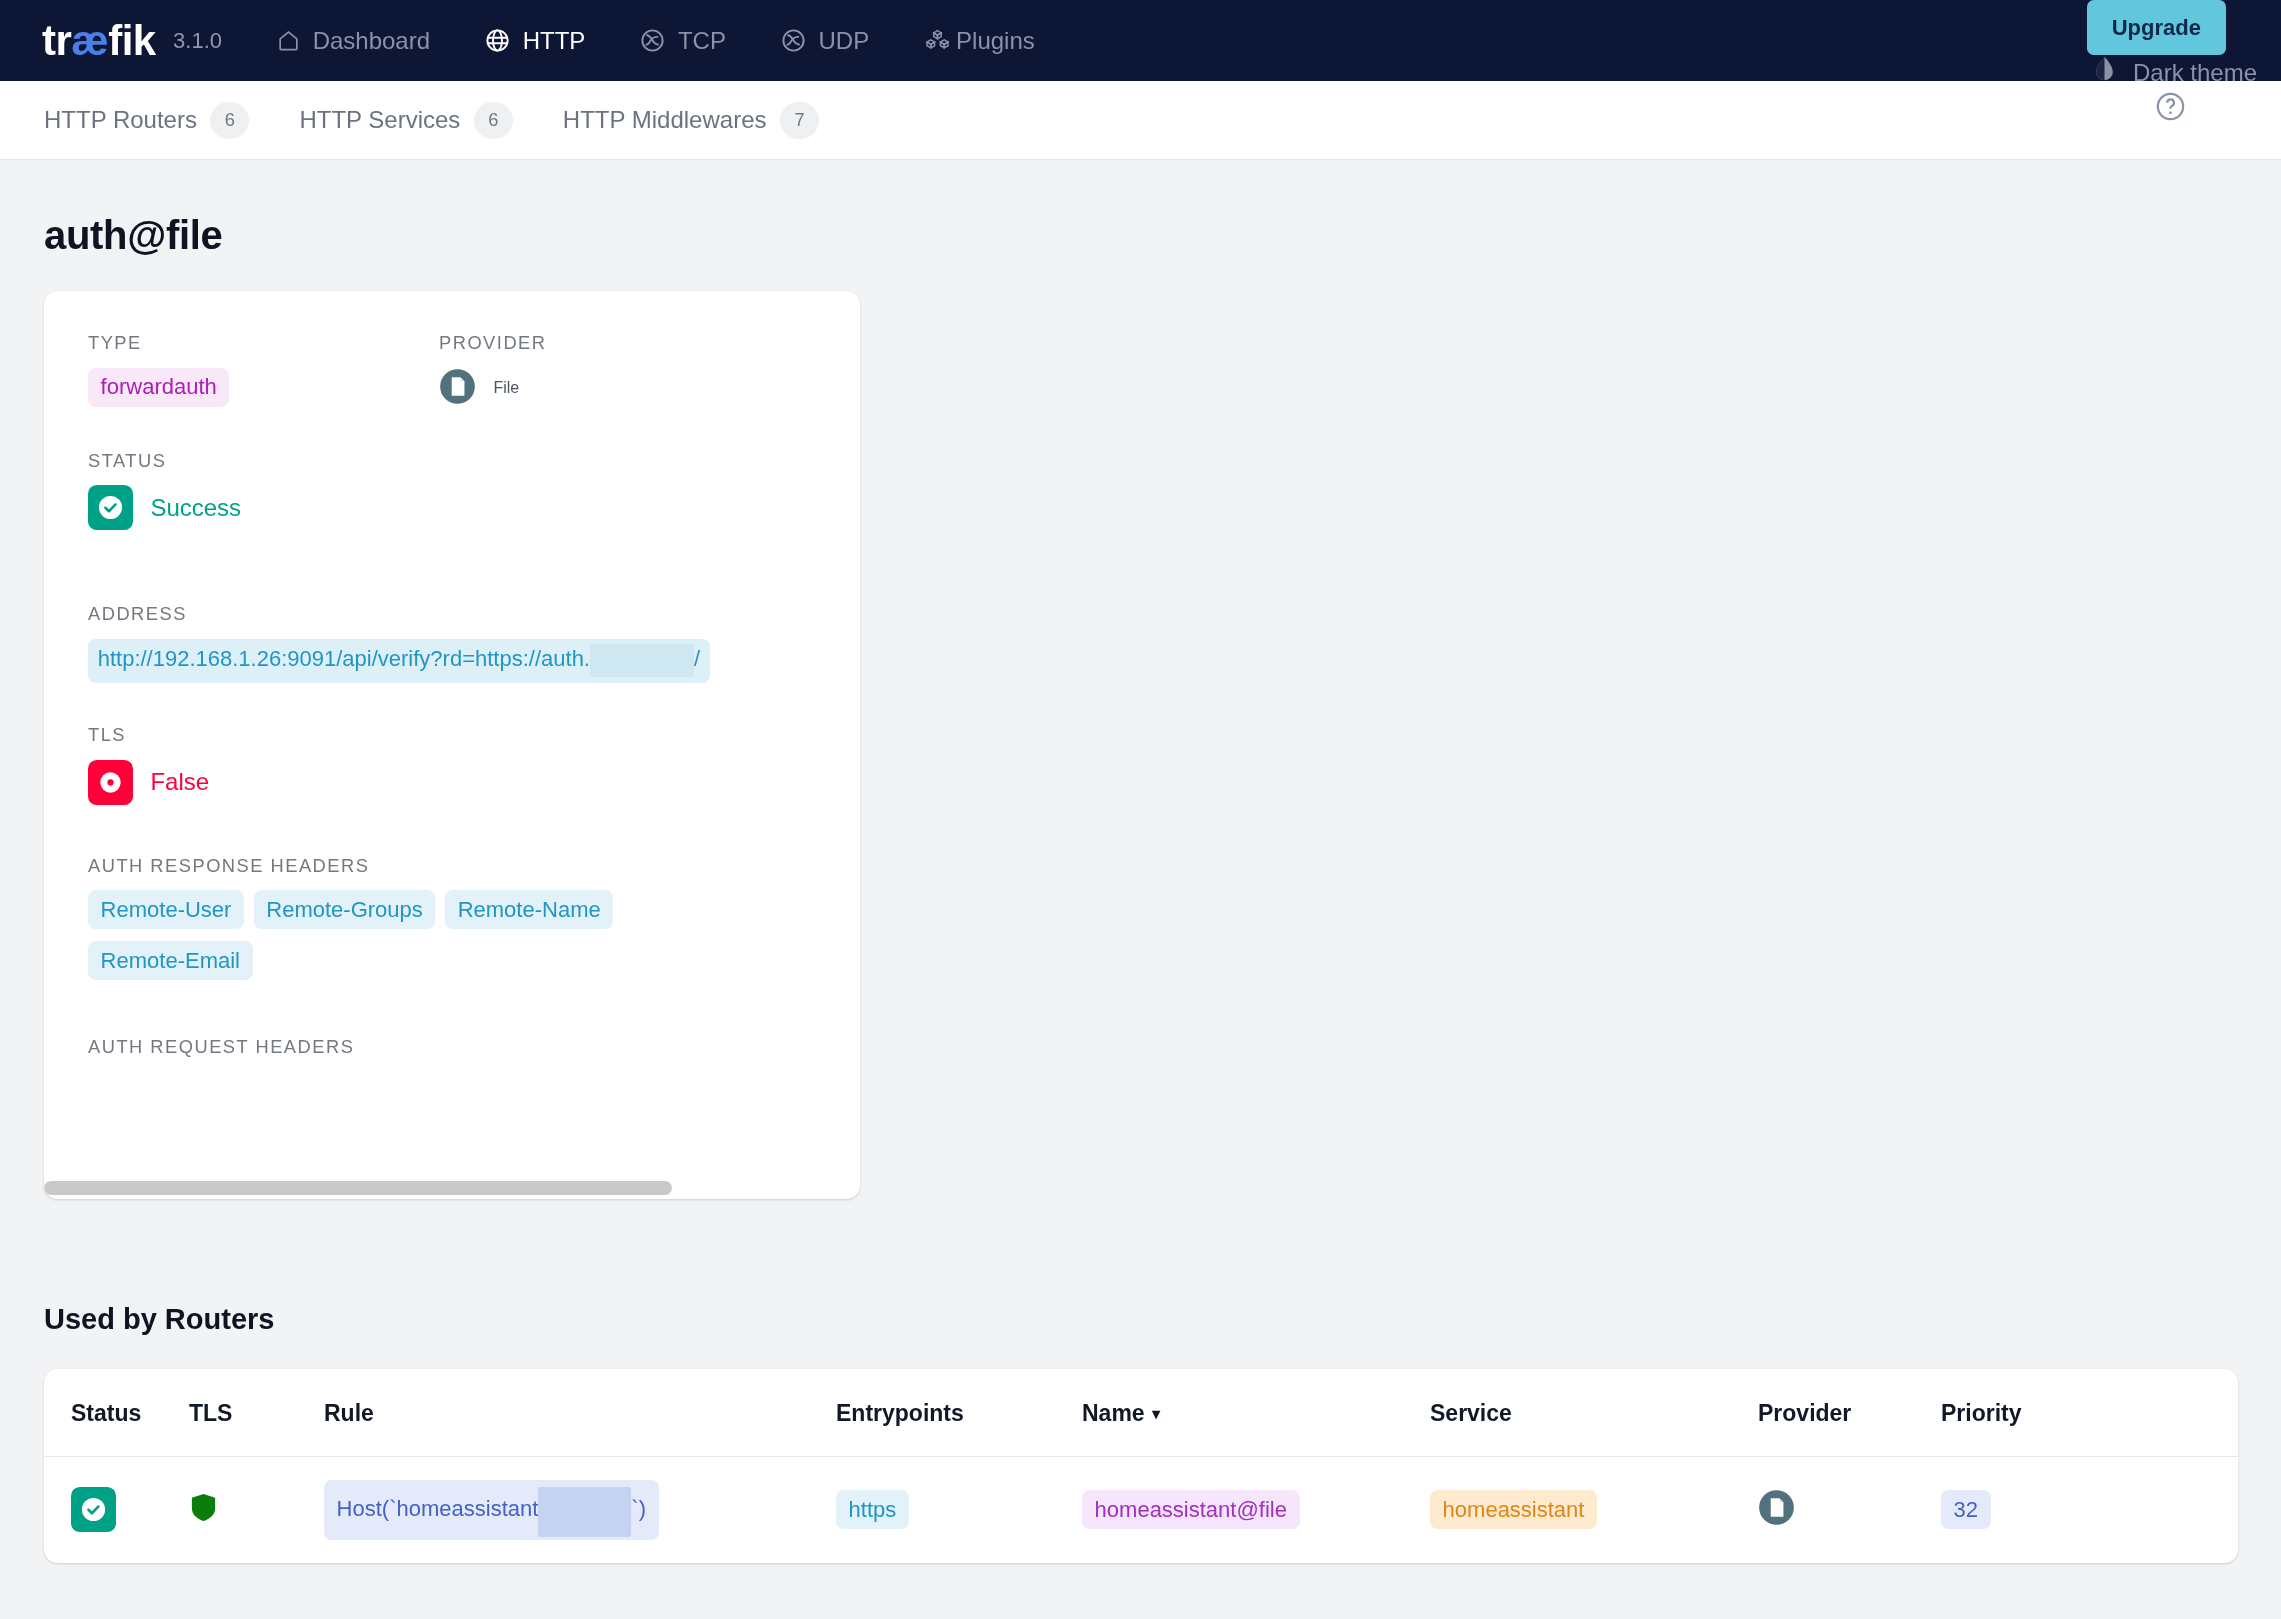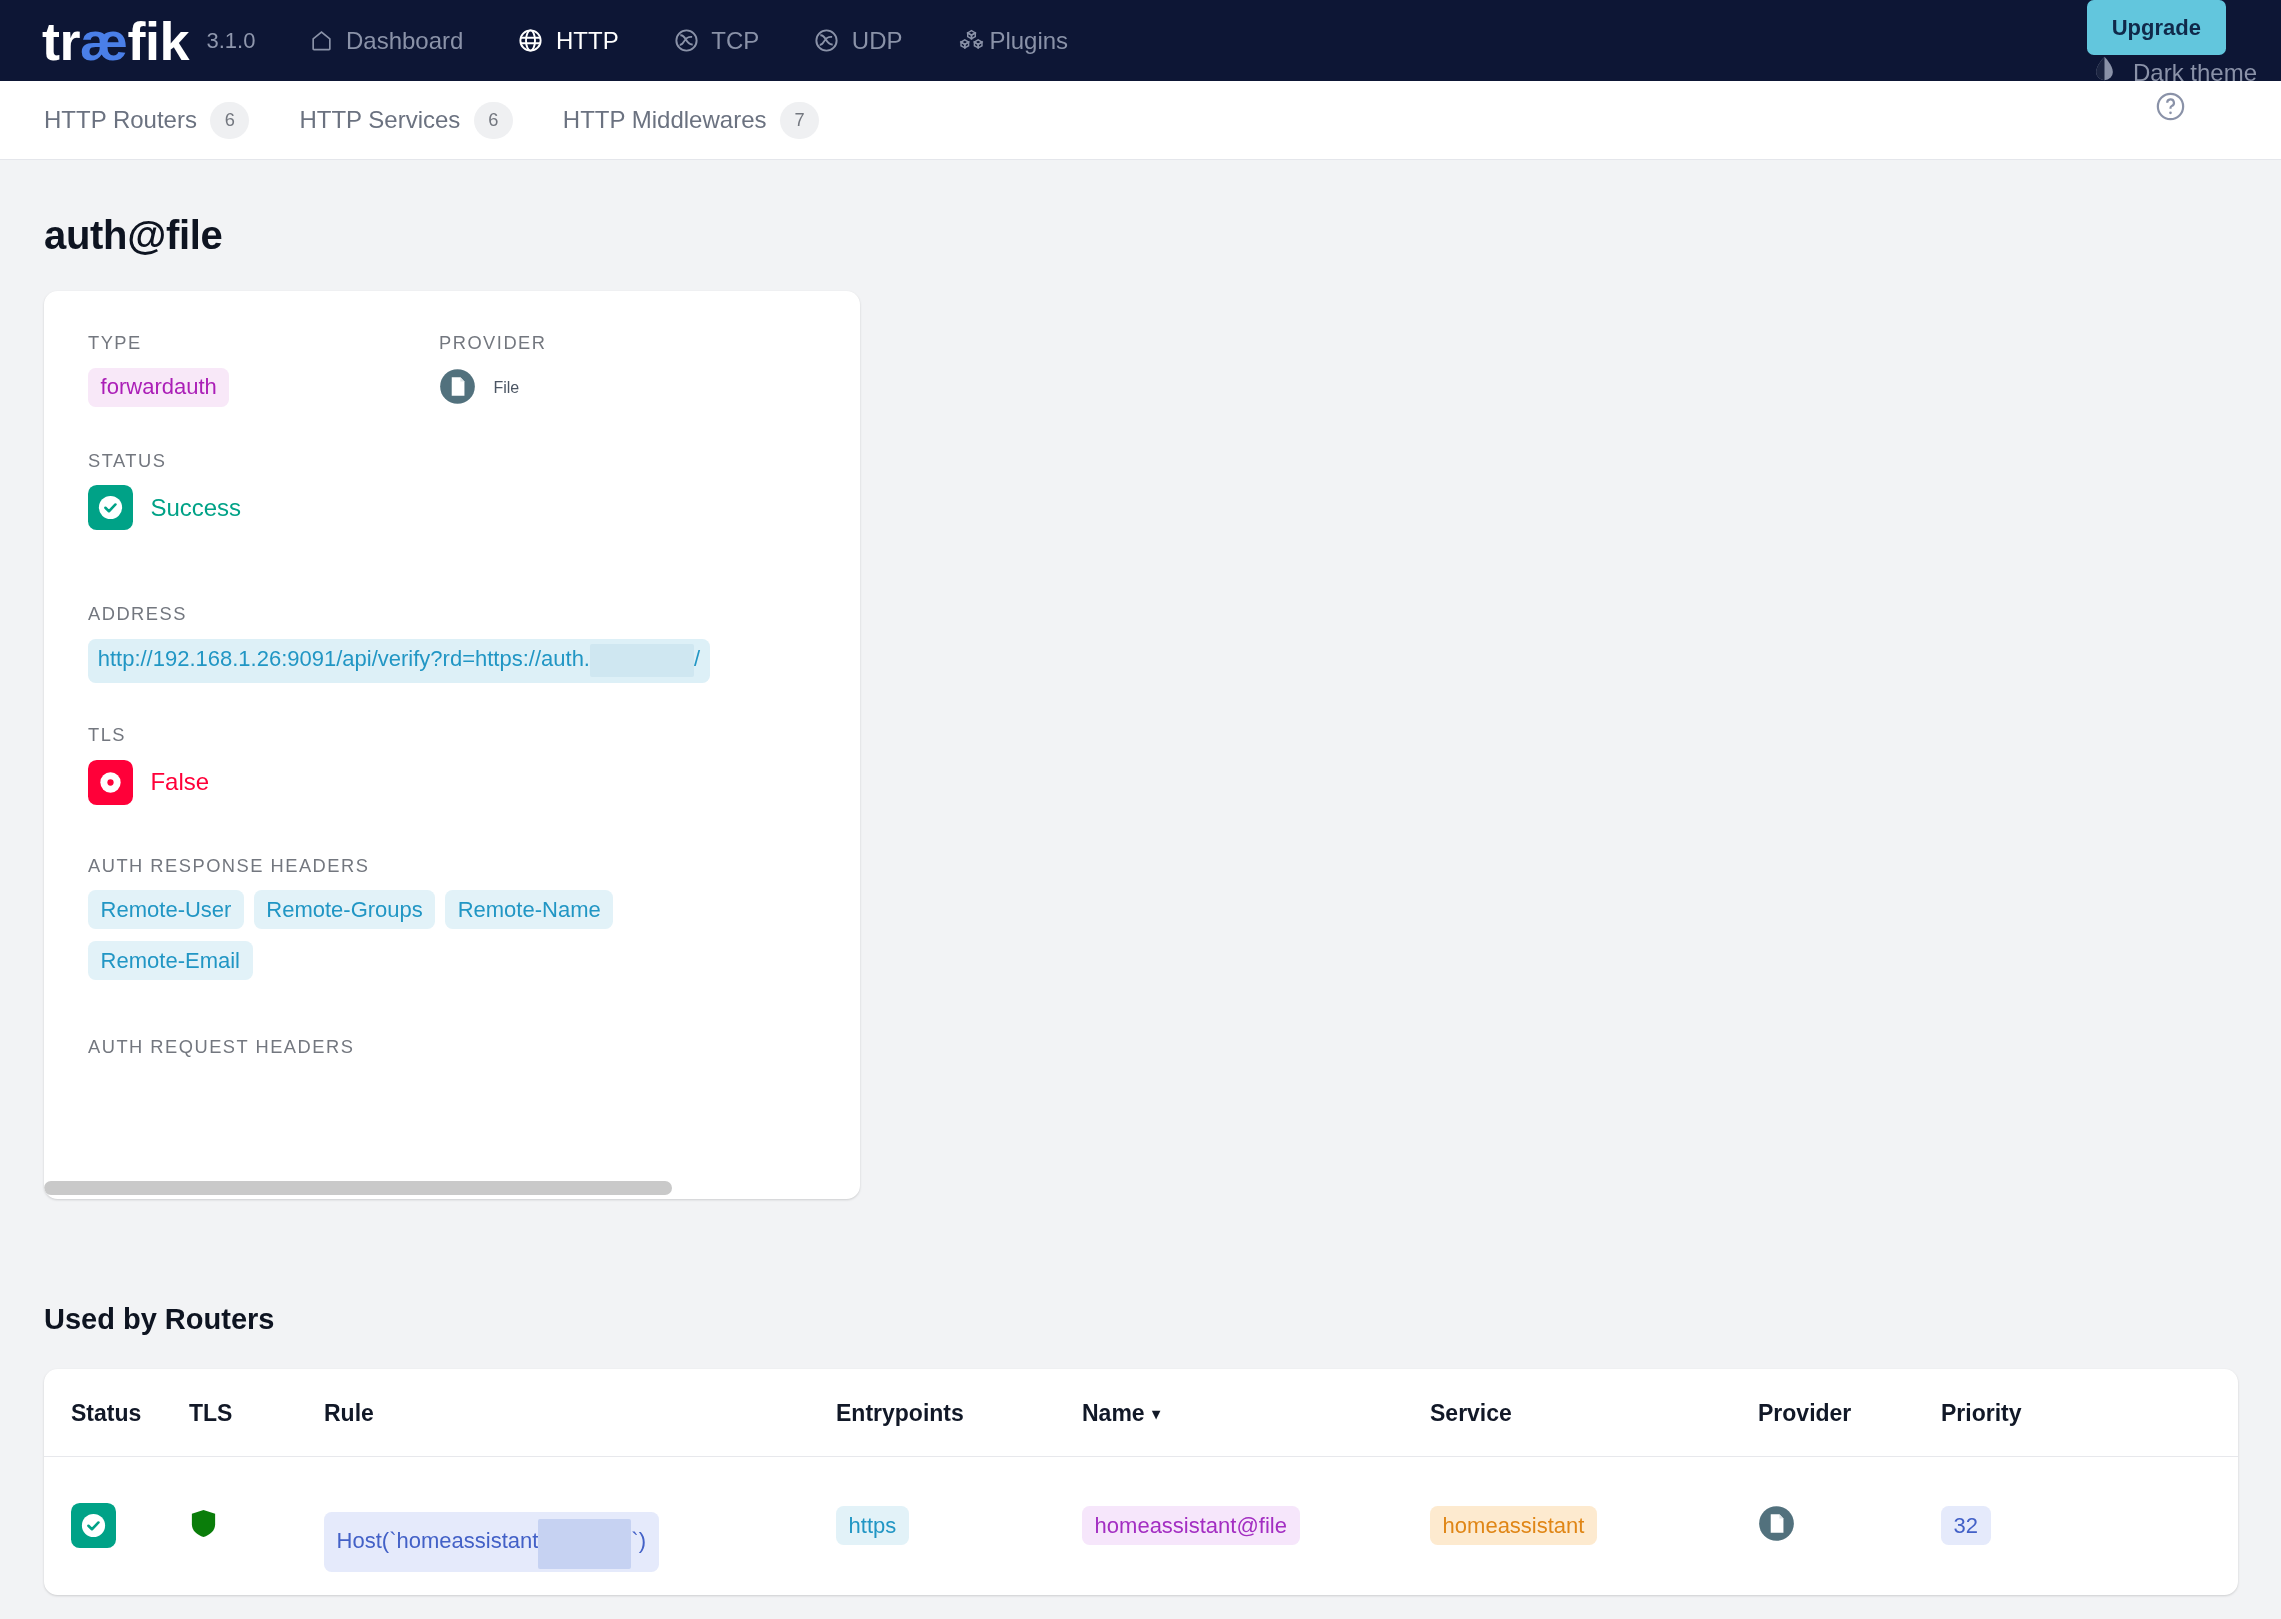--- a/index.html
+++ b/index.html
@@ -13,21 +13,21 @@
   
   .topnav {
     height: 81px;
     background: #0d1635;
     display: flex;
     align-items: center;
     padding: 0 25px 0 42px;
     position: relative;
   }
   .logo {
-    font-size: 54px;
+    font-size: 42px;
     font-weight: 700;
     color: #ffffff;
     letter-spacing: -0.5px;
     line-height: 1;
     display: flex;
     align-items: baseline;
   }
   .logo .ae { color: #4a7fe8; }
   .version {
     color: #8f97ad;
@@ -217,21 +217,21 @@
   .c-tls    { width: 135px; }
   .c-rule   { width: 512px; }
   .c-entry  { width: 246px; }
   .c-name   { width: 348px; }
   .c-service{ width: 328px; }
   .c-prov   { width: 183px; }
   .c-prio   { width: auto; }
 
   .sort-caret { font-size: 15.4px; color: #111827; margin-left: 7.7px; position: relative; top: -1.9px;}
 
-  .chip-rule    { background: #e5eafb; color: #4361c7; margin-top: 32px; }
+  .chip-rule    { background: #e5eafb; color: #4361c7; }
   .chip-entry   { background: #e2f2f8; color: #2196c4; }
   .chip-name    { background: #f6e6fb; color: #a32ec2; }
   .chip-service { background: #fdeacf; color: #e08616; }
   .chip-prio    { background: #e5eafb; color: #4361c7; }
 
   .td-statusbox {
     width: 45px; height: 45px; border-radius: 8.7px;
     background: #00a287;
     display: flex; align-items: center; justify-content: center;
   }

